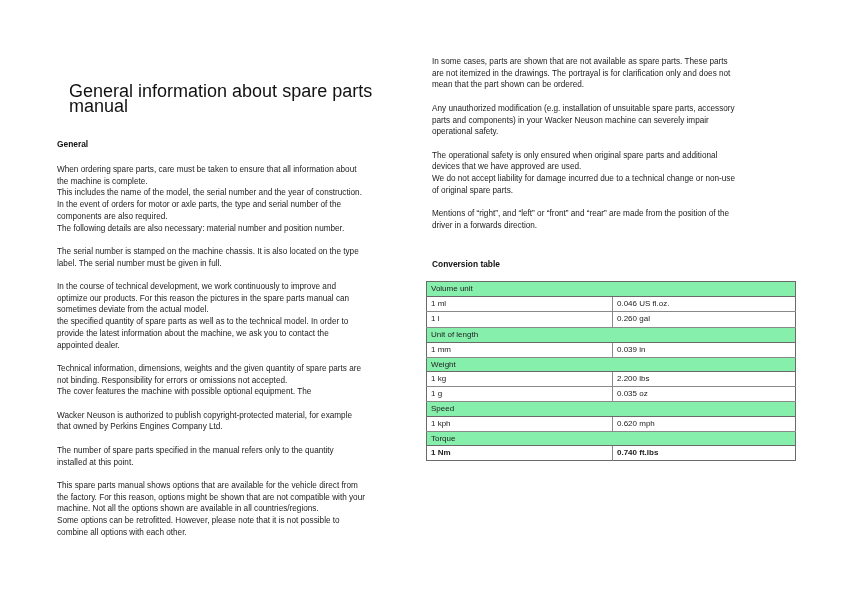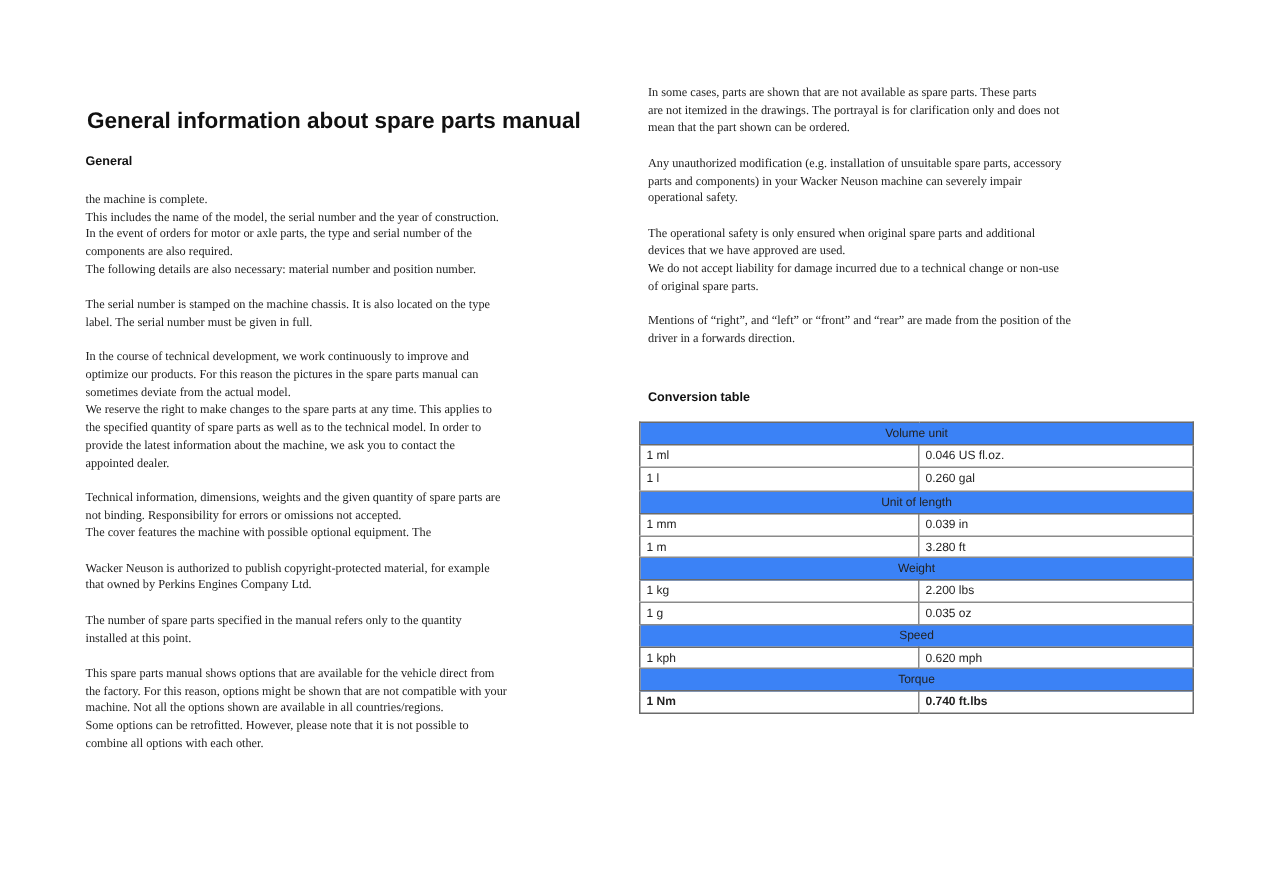--- a/index.html
+++ b/index.html
@@ -4,78 +4,78 @@
   <style>
     html, body { margin: 0; padding: 0; }
     body {
       width: 842px; height: 596px; background: #ffffff; position: relative; overflow: hidden;
       font-family: "Liberation Sans", sans-serif; color: #1a1a1a;
     }
     .col { position: absolute; }
     .left { left: 57px; top: 72px; width: 350px; }
     .right { left: 432px; top: 56px; width: 370px; }
     h1 {
-      font-size: 15px; font-weight: bold; margin: 1px; line-height: 15px; color: #111;
+      font-size: 18px; font-weight: normal; margin: 12px; line-height: 15px; color: #111;
     }
     h2 {
       font-size: 8.4px; font-weight: bold; margin: 0; line-height: 11px; color: #111;
     }
     p {
       font-size: 8.2px; line-height: 11.7px; margin: 0; color: #222;
     }
-    .line { display: block; white-space: nowrap; font-family: Liberation Serif, serif; }
+    .line { display: block; white-space: nowrap; }
     .gap-h1 { height: 13px; }
     .gap-h2 { height: 14px; }
     .gap-p { height: 11.7px; }
 
     .conv-title { position: absolute; left: 432px; top: 259px; }
     table.conv {
       position: absolute; left: 426px; top: 281px; width: 370px;
       border-collapse: collapse; font-size: 8px; color: #222;
       border: 1.5px solid #6a6a6a; border-top-width: 1px;
     }
     table.conv td {
       border-bottom: 1.5px solid #8a8a8a; padding: 0 4px; height: 13.8px; line-height: 13px;
       vertical-align: top;
     }
     table.conv td.k { width: 177px; border-right: 1.5px solid #8a8a8a; }
     table.conv tr.grp td {
-      background: #3b82f6; text-align: center; border-right: none; border-bottom: 1.5px solid #6a6a6a;
+      background: #86efac; text-align: left; border-right: none; border-bottom: 1.5px solid #6a6a6a;
     }
     table.conv tr.last td { border-bottom: none; font-weight: bold; }
   </style>
 </head>
 <body>
 
 <div class="col left">
   <h1>General information about spare parts manual</h1>
   <div class="gap-h1"></div>
   <h2>General</h2>
   <div class="gap-h2"></div>
 
   <p>
+    <span class="line">When ordering spare parts, care must be taken to ensure that all information about</span>
     <span class="line">the machine is complete.</span>
     <span class="line">This includes the name of the model, the serial number and the year of construction.</span>
     <span class="line">In the event of orders for motor or axle parts, the type and serial number of the</span>
     <span class="line">components are also required.</span>
     <span class="line">The following details are also necessary: material number and position number.</span>
   </p>
   <div class="gap-p"></div>
 
   <p>
     <span class="line">The serial number is stamped on the machine chassis. It is also located on the type</span>
     <span class="line">label. The serial number must be given in full.</span>
   </p>
   <div class="gap-p"></div>
 
   <p>
     <span class="line">In the course of technical development, we work continuously to improve and</span>
     <span class="line">optimize our products. For this reason the pictures in the spare parts manual can</span>
     <span class="line">sometimes deviate from the actual model.</span>
-    <span class="line">We reserve the right to make changes to the spare parts at any time. This applies to</span>
     <span class="line">the specified quantity of spare parts as well as to the technical model. In order to</span>
     <span class="line">provide the latest information about the machine, we ask you to contact the</span>
     <span class="line">appointed dealer.</span>
   </p>
   <div class="gap-p"></div>
 
   <p>
     <span class="line">Technical information, dimensions, weights and the given quantity of spare parts are</span>
     <span class="line">not binding. Responsibility for errors or omissions not accepted.</span>
     <span class="line">The cover features the machine with possible optional equipment. The</span>
@@ -148,24 +148,20 @@
     <td>0.260 gal</td>
   </tr>
 
   <tr class="grp">
     <td colspan="2">Unit of length</td>
   </tr>
   <tr>
     <td class="k">1 mm</td>
     <td>0.039 in</td>
   </tr>
-  <tr>
-    <td class="k">1 m</td>
-    <td>3.280 ft</td>
-  </tr>
 
   <tr class="grp">
     <td colspan="2">Weight</td>
   </tr>
   <tr>
     <td class="k">1 kg</td>
     <td>2.200 lbs</td>
   </tr>
   <tr>
     <td class="k">1 g</td>

